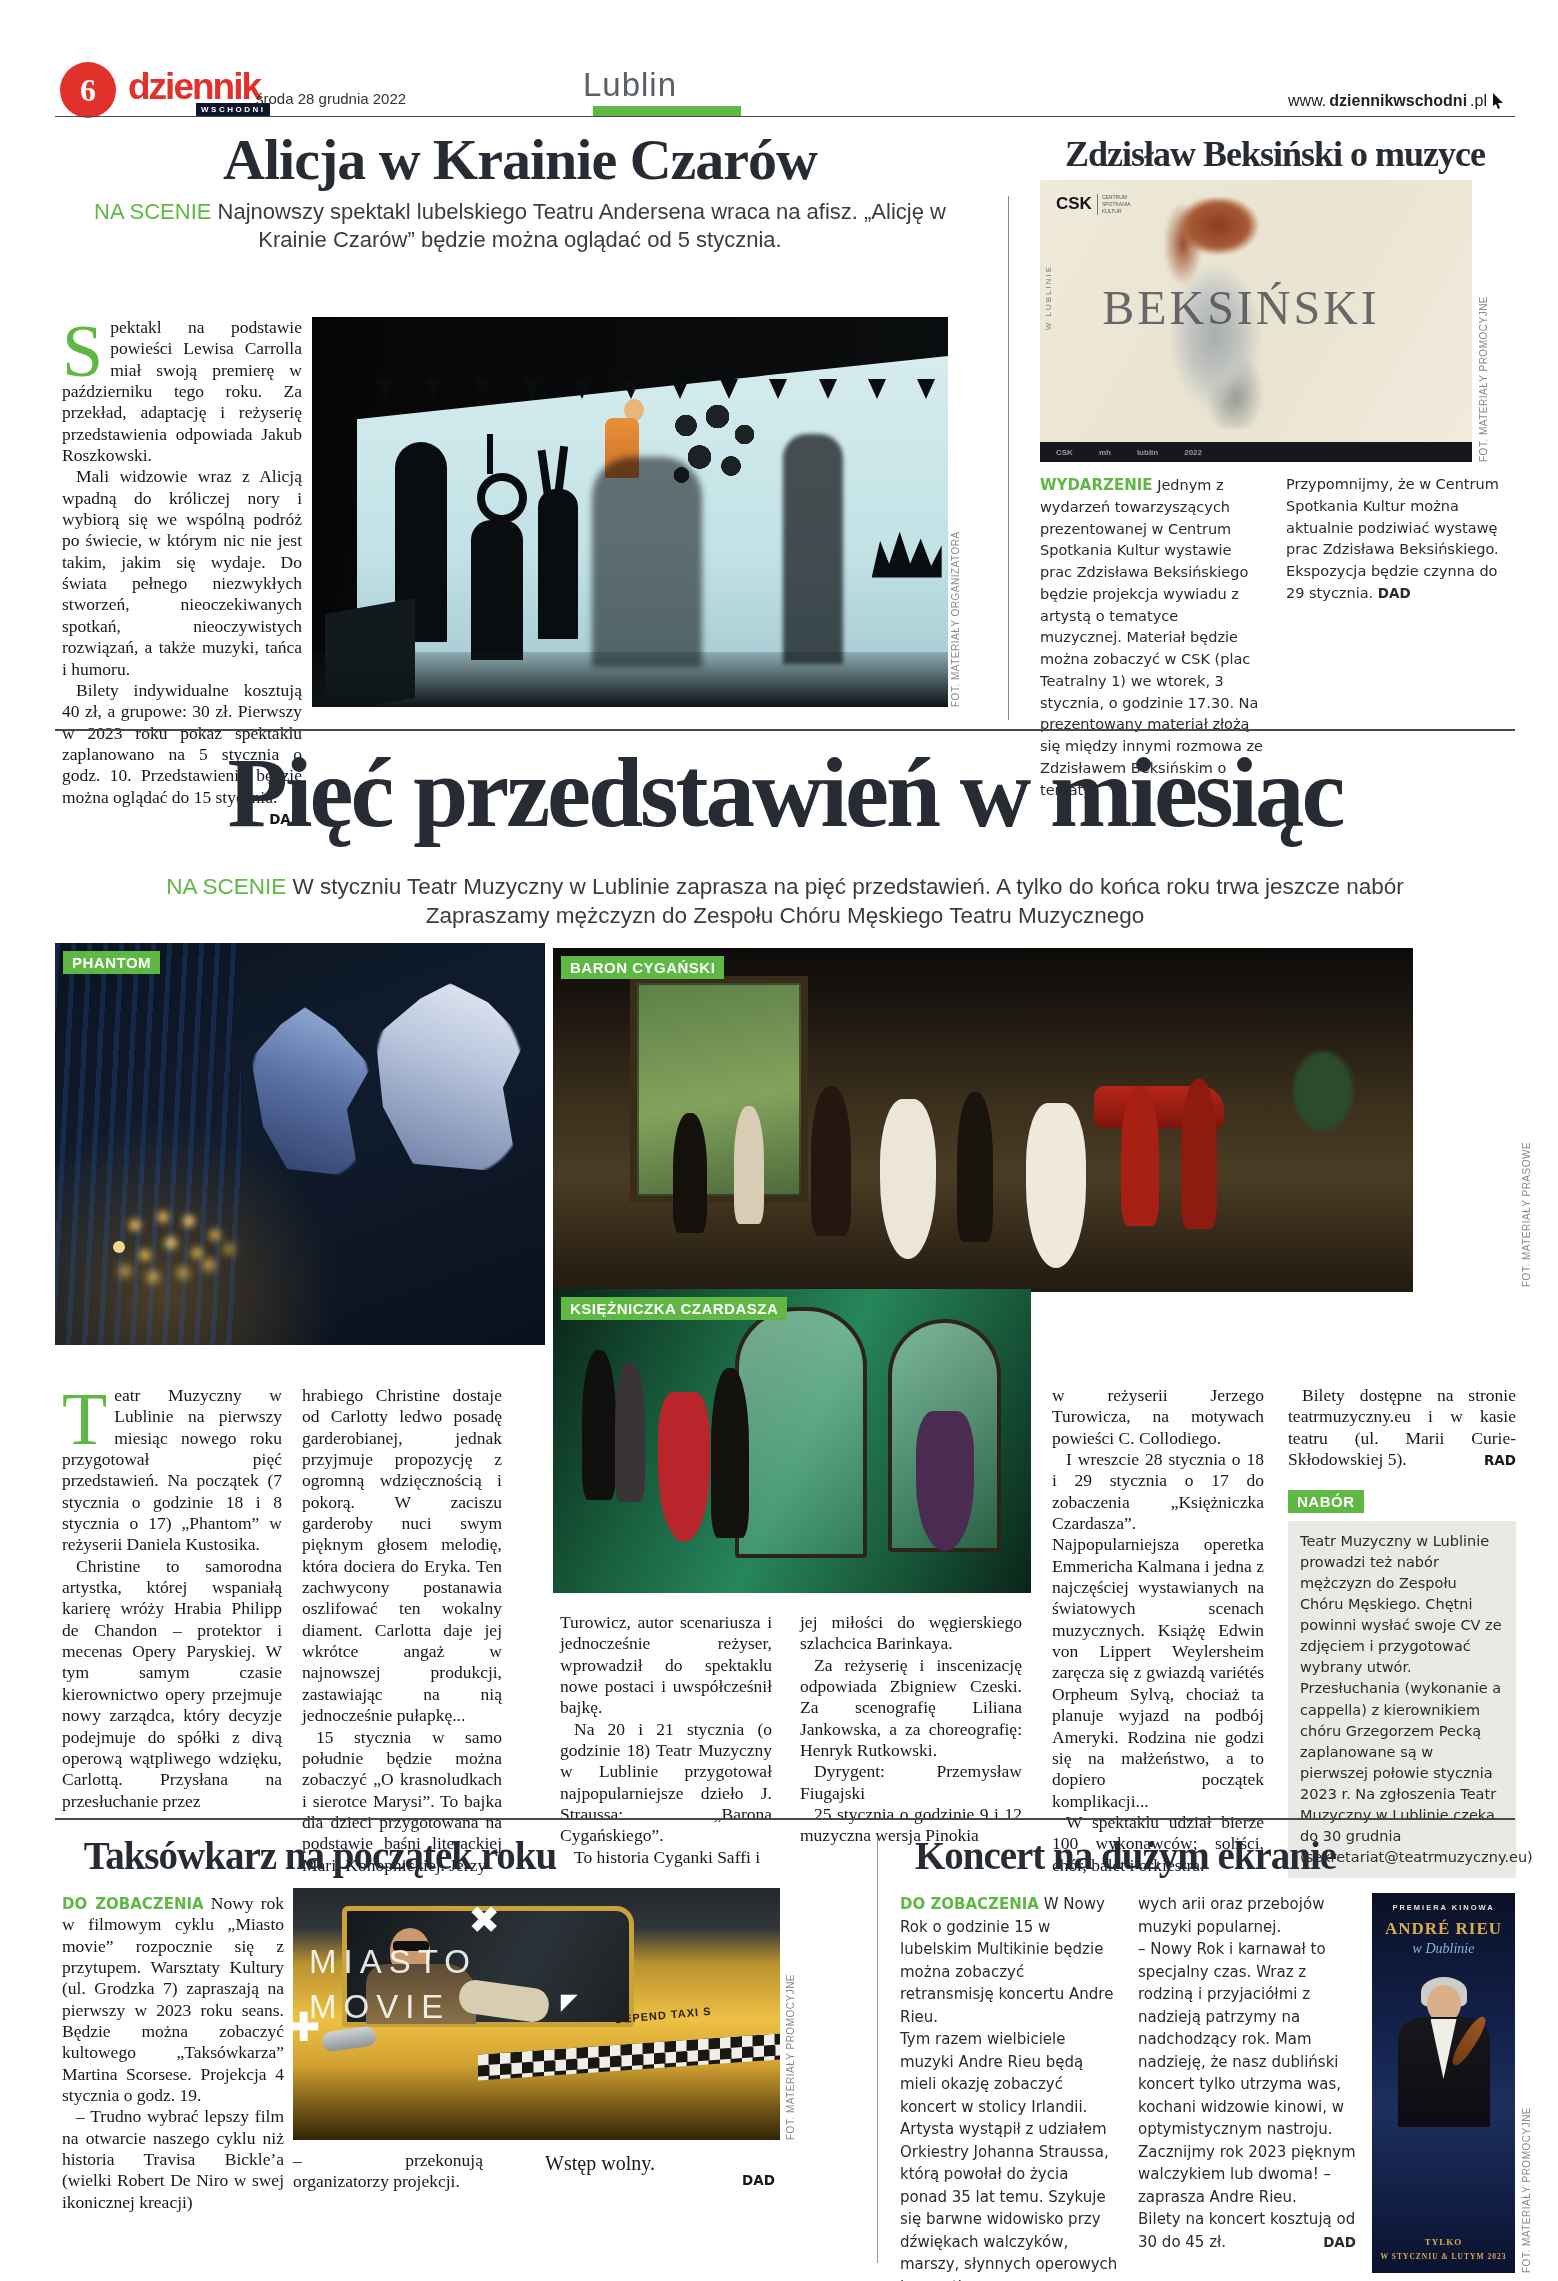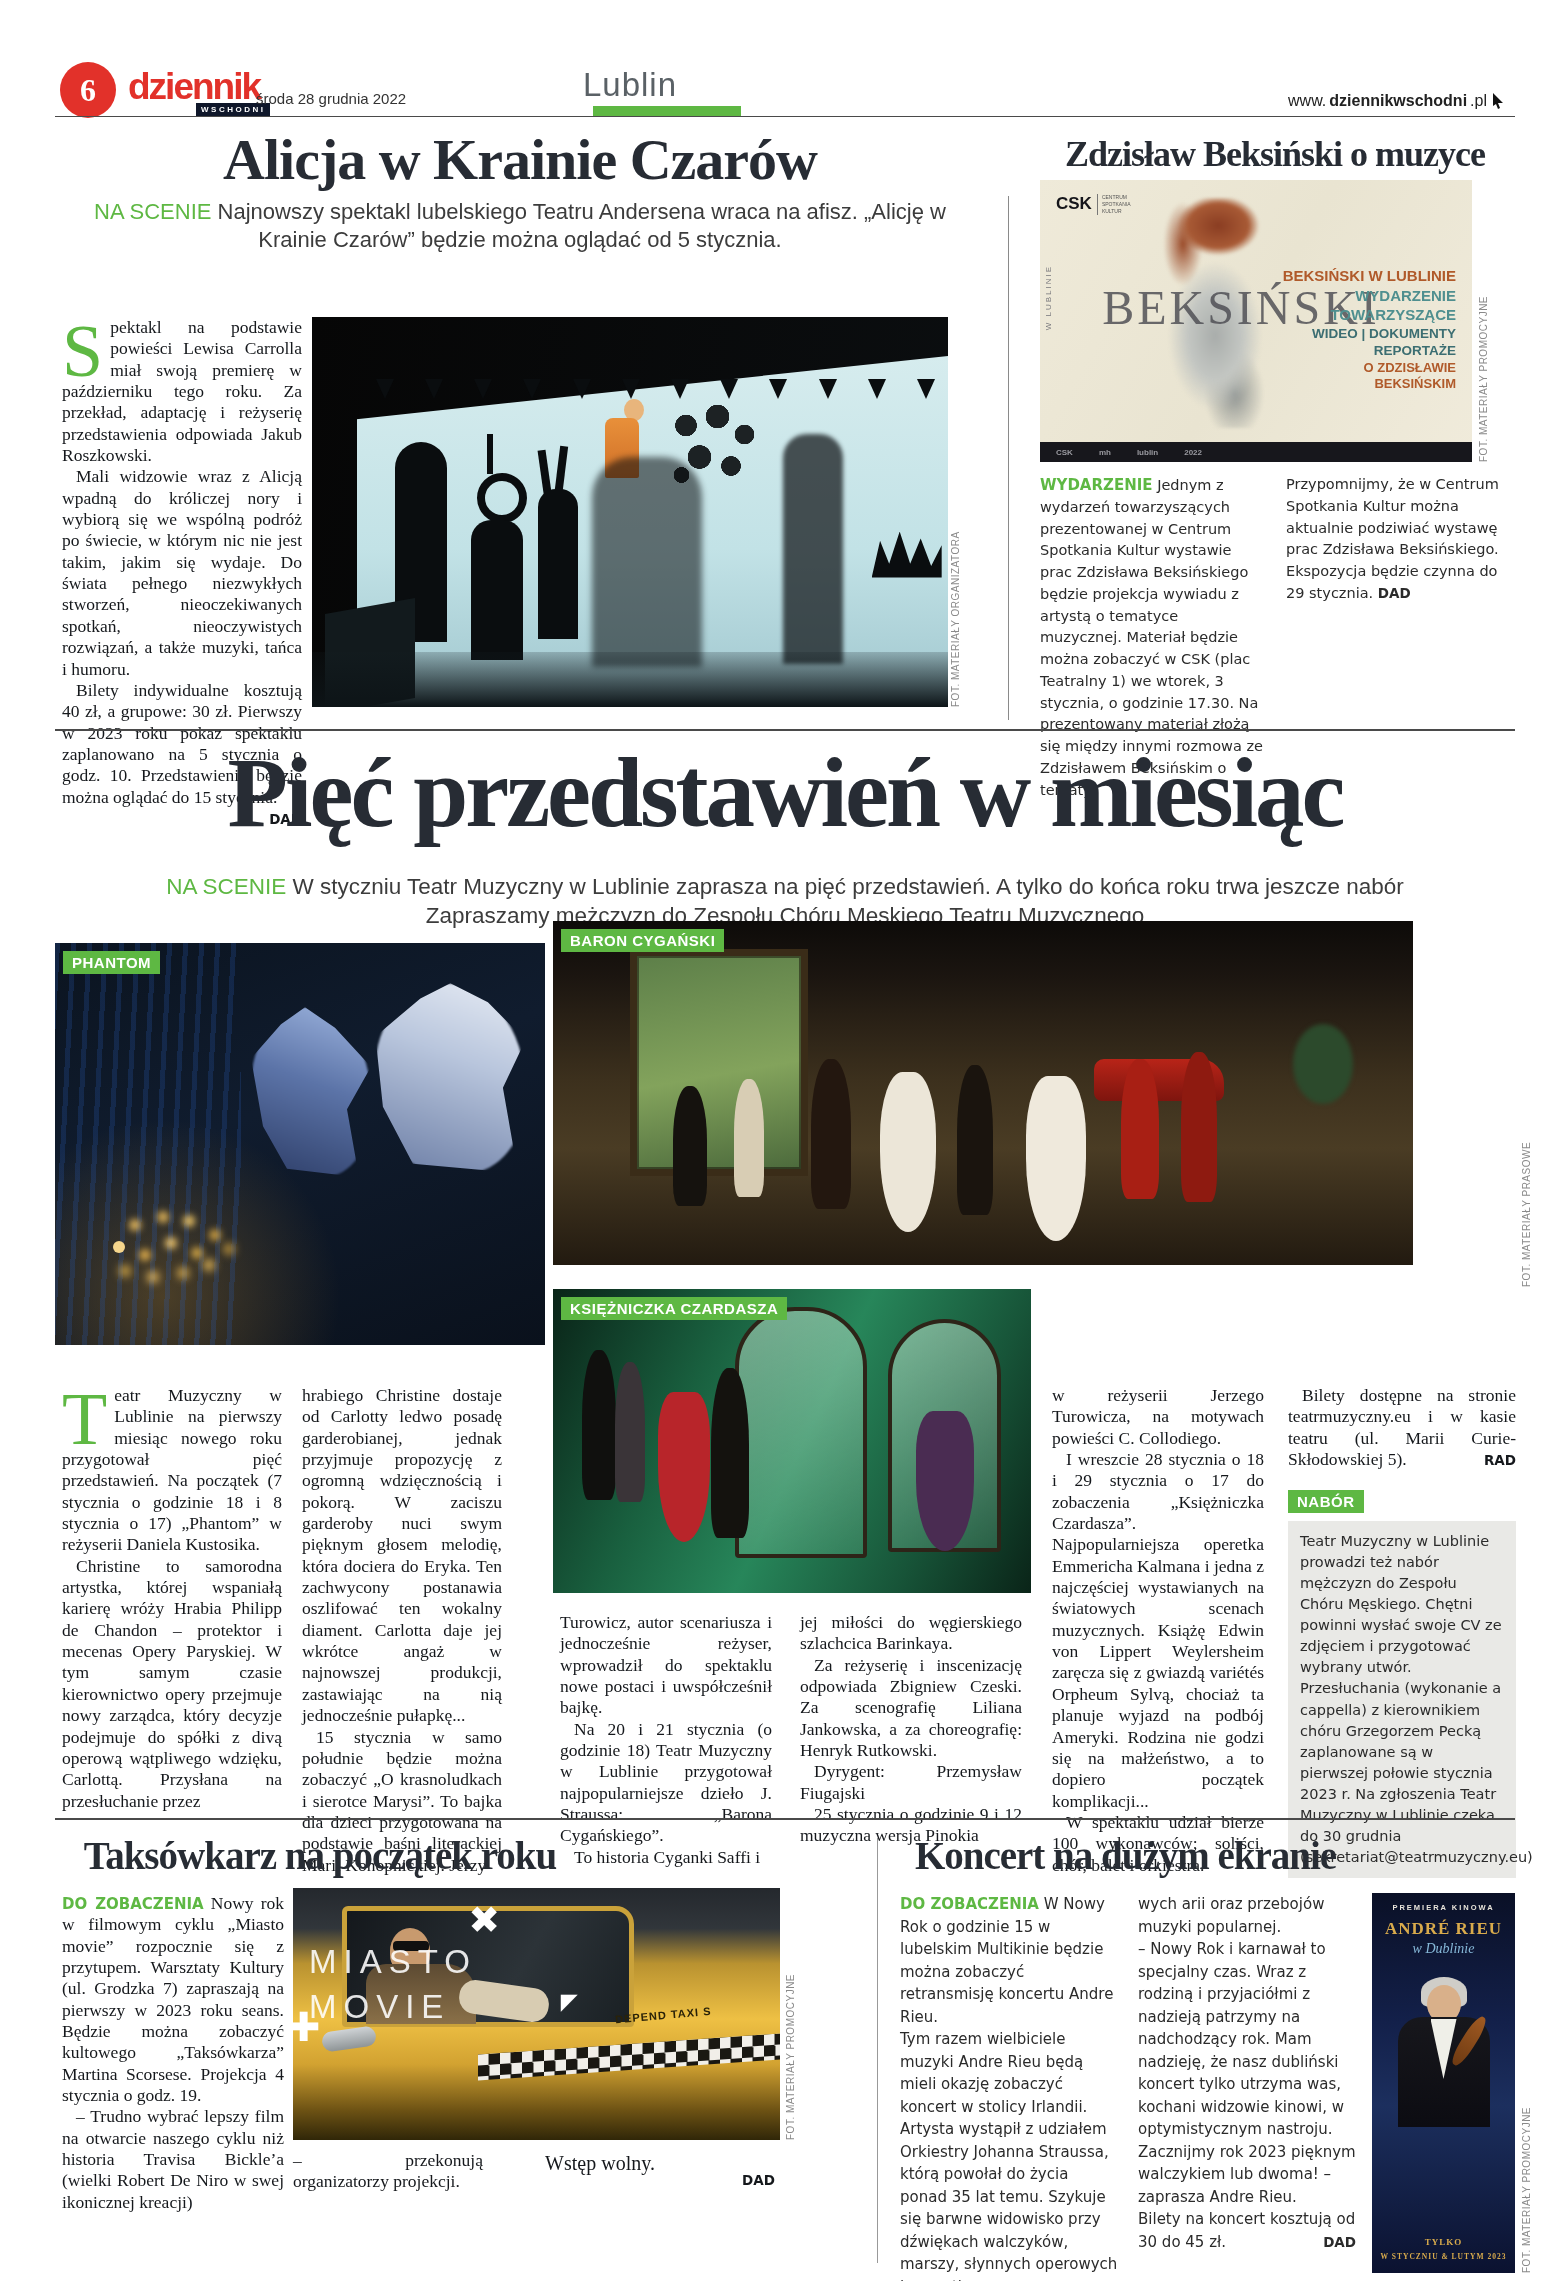--- a/index.html
+++ b/index.html
@@ -206,29 +206,20 @@
   <div class="abs vcap" style="left:950px;top:317px;height:390px;">FOT. MATERIAŁY ORGANIZATORA</div>
 
   <div class="abs vrule" style="left:1008px;top:196px;height:524px;"></div>
 
   <div class="abs atitle" style="left:1030px;top:133px;width:490px;font-size:36px;">Zdzisław Beksiński o muzyce</div>
   <div class="abs photo bek-poster" style="left:1040px;top:180px;width:432px;height:282px;">
     <div class="bek-csk"><span>CSK</span><small>CENTRUM<br>SPOTKANIA<br>KULTUR</small></div>
     <div class="bek-vert">W LUBLINIE</div>
     <div class="bek-fig"></div>
     <div class="bek-big">BEKSIŃSKI</div>
-    <div class="bek-lines">
-      <div class="c-rust">BEKSIŃSKI W LUBLINIE</div>
-      <div class="c-teal">WYDARZENIE</div>
-      <div class="c-teal">TOWARZYSZĄCE</div>
-      <div class="c-teal2">WIDEO | DOKUMENTY</div>
-      <div class="c-teal2">REPORTAŻE</div>
-      <div class="c-rust2">O ZDZISŁAWIE</div>
-      <div class="c-rust2">BEKSIŃSKIM</div>
-    </div>
     <div class="bek-strip">
       <span>CSK</span>
         <span>mh</span>
         <span>lublin</span>
         <span>2022</span>
     </div>
   </div>
   <div class="abs vcap" style="left:1478px;top:180px;height:282px;">FOT. MATERIAŁY PROMOCYJNE</div>
   <div class="abs sanscol" style="left:1040px;top:474px;width:224px;">
     <p><span class="kicker2">WYDARZENIE</span> <span>Jednym z wydarzeń towarzyszących prezentowanej w Centrum Spotkania Kultur wystawie prac Zdzisława Beksińskiego będzie projekcja wywiadu z artystą o tematyce muzycznej. Materiał będzie można zobaczyć w CSK (plac Teatralny 1) we wtorek, 3 stycznia, o godzinie 17.30. Na prezentowany materiał złożą się między innymi rozmowa ze Zdzisławem Beksińskim o tematy-</span></p>
@@ -246,21 +237,21 @@
   </div>
 
   <div class="abs photo phantom-photo" style="left:55px;top:943px;width:490px;height:402px;">
     <div class="plabel">PHANTOM</div>
     <div class="ph-drape"></div>
     <div class="ph-chand"></div>
     <div class="ph-peg ph-peg1"></div>
     <div class="ph-peg ph-peg2"></div>
   </div>
 
-  <div class="abs photo baron-photo" style="left:553px;top:921px;width:860px;height:344px;">
+  <div class="abs photo baron-photo" style="left:553px;top:948px;width:860px;height:344px;">
     <div class="plabel">BARON CYGAŃSKI</div>
     <div class="br-window"></div>
     <div class="br-bench"></div>
     <div class="fig" style="left:14%;top:48%;width:34px;height:120px;background:#15120e;"></div>
     <div class="fig" style="left:21%;top:46%;width:30px;height:118px;background:#d8cdb4;"></div>
     <div class="fig" style="left:30%;top:40%;width:40px;height:150px;background:#23170f;"></div>
     <div class="fig" style="left:38%;top:44%;width:56px;height:160px;background:#ece6d8;border-radius:40% 40% 50% 50%;"></div>
     <div class="fig" style="left:47%;top:42%;width:36px;height:150px;background:#1a140e;"></div>
     <div class="fig" style="left:55%;top:45%;width:60px;height:165px;background:#efe9dc;border-radius:40% 40% 55% 55%;"></div>
     <div class="fig" style="left:66%;top:40%;width:38px;height:140px;background:#a81f14;"></div>

